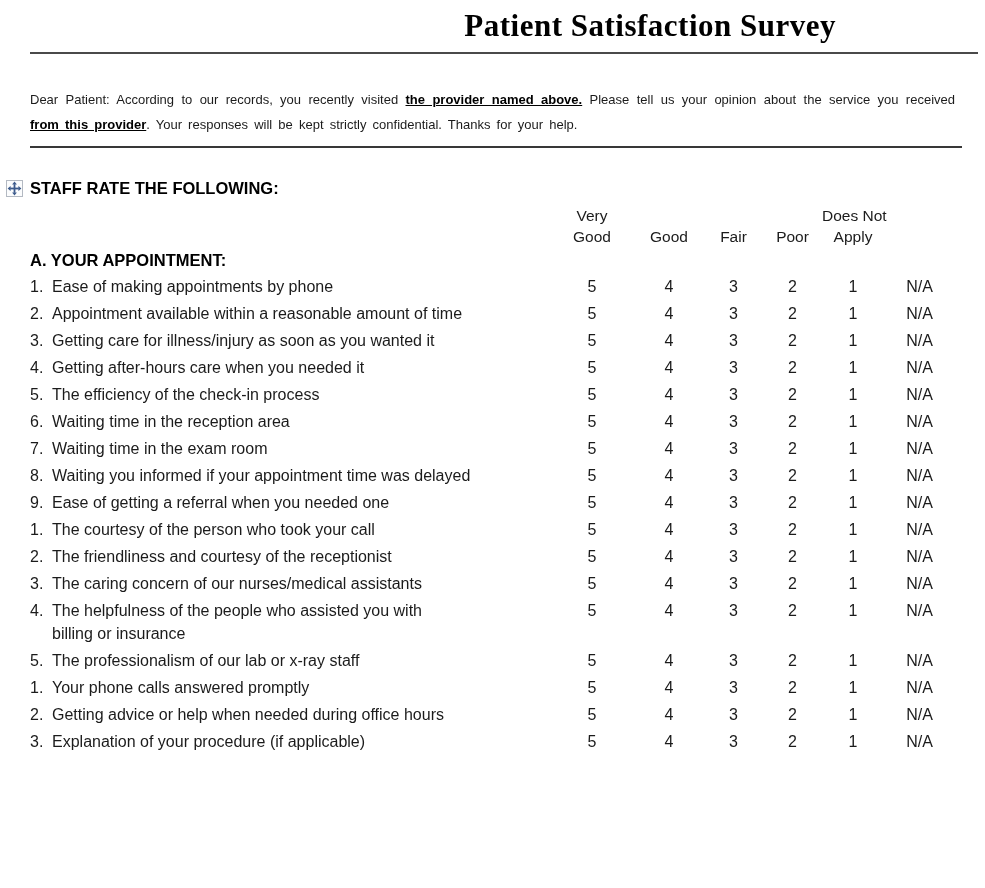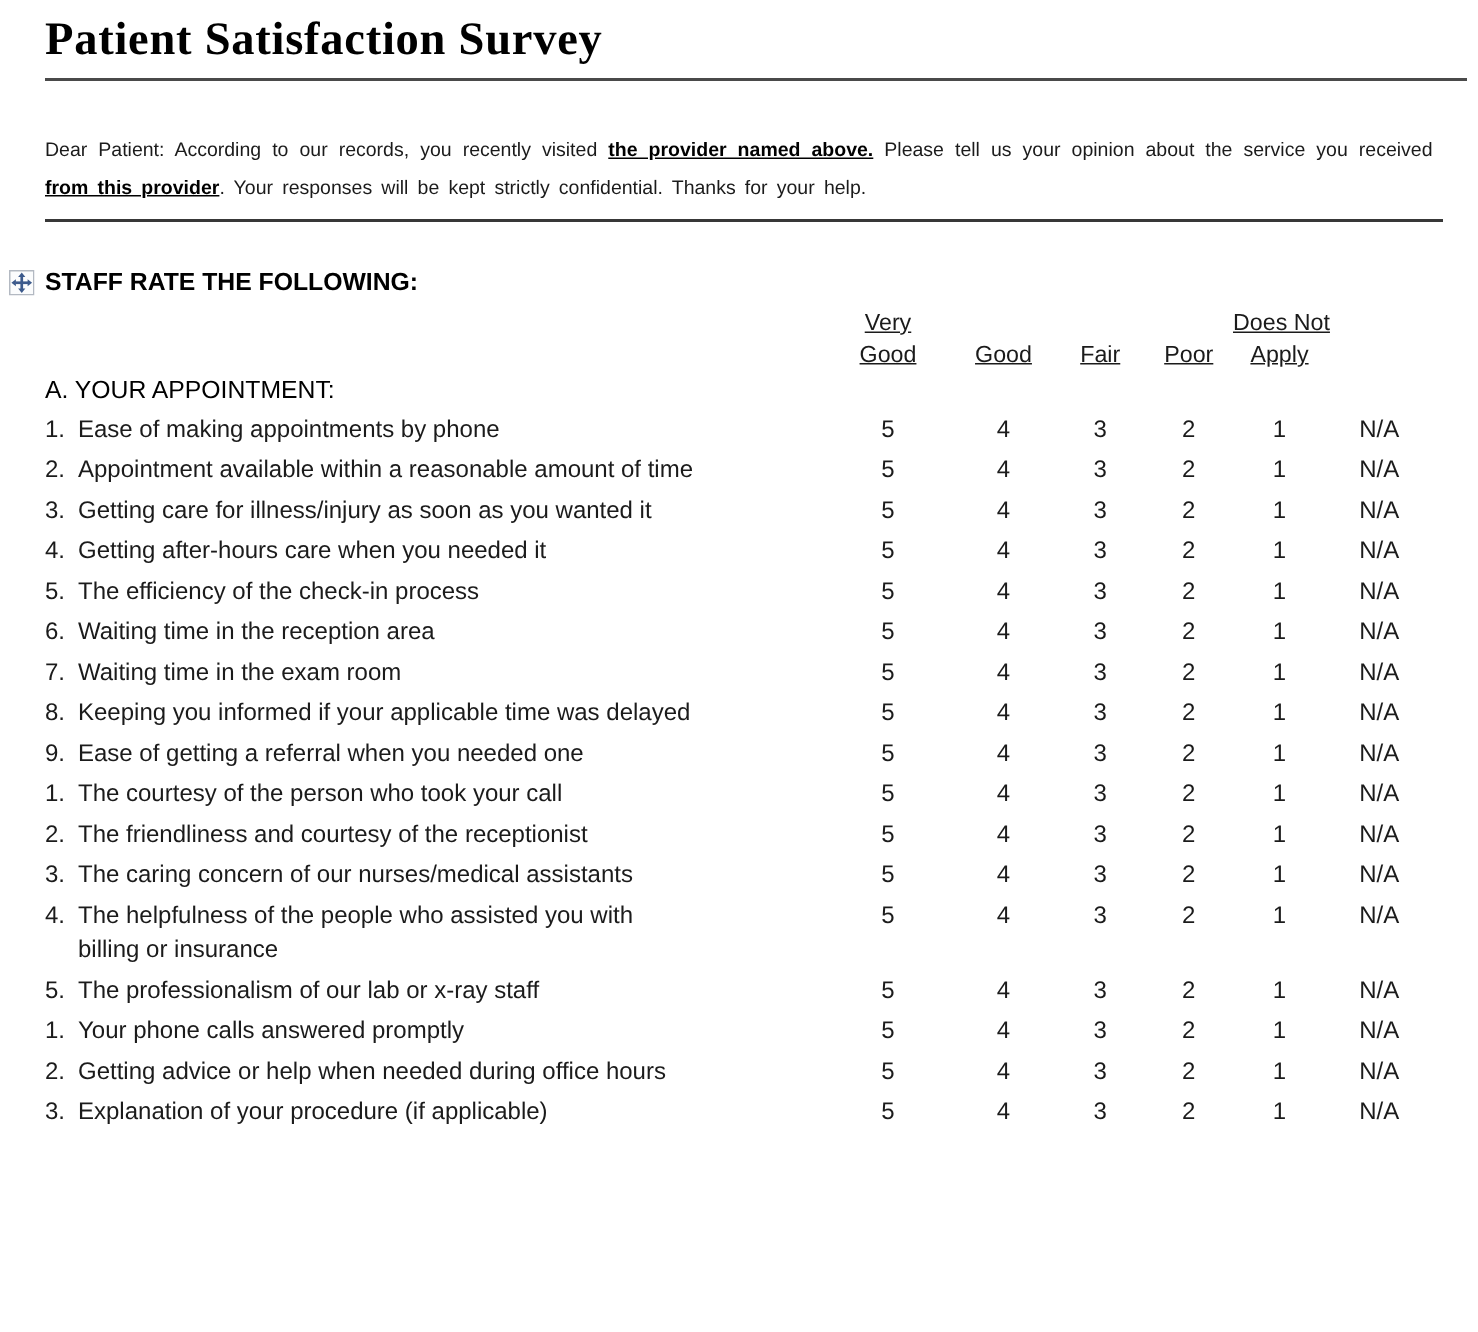--- a/index.html
+++ b/index.html
@@ -9,21 +9,21 @@
     color: #1b1b1b;
     font-family: "Liberation Sans", sans-serif;
     overflow: hidden;
   }
   .page { padding: 6px 0 0 30px; }
 
   
   .title-wrap { width: 806px; }
   .doc-title {
     margin: 2px 0 0 0;
-    text-align: left;
+    text-align: right;
     font-family: "Liberation Serif", serif;
     font-weight: bold;
     font-size: 31px;
     letter-spacing: 0.5px;
     color: #000;
   }
   .rule { border: none; margin: 0; background: none; }
   .rule-title { width: 948px; border-top: 2px solid #4a4a4a; margin-top: 8px; }
   .rule-intro { width: 932px; border-top: 2px solid #383838; margin-top: 9px; }
 
@@ -48,25 +48,25 @@
   .grid {
     display: grid;
     grid-template-columns: 520px 84px 70px 59px 59px 62px 71px;
     width: 925px;
     align-items: start;
   }
   .rating-cell, .hdr-cell { text-align: center; }
 
   
   .header-grid { margin-top: 7px; font-size: 15.5px; }
-  .hdr-line { display: block; line-height: 21px; min-height: 21px; white-space: nowrap; text-decoration: underline; }
+  .hdr-line { display: block; line-height: 21px; min-height: 21px; white-space: nowrap; }
 
   
   .section-heading {
-    font-weight: normal;
+    font-weight: bold;
     font-size: 16.5px;
     color: #000;
     margin: 37px 0 3px 0;
   }
   #survey-body .section-heading:first-child { margin-top: 4px; }
   .row { padding: 2px 0; font-size: 16px; line-height: 23px; }
   .label-cell { display: flex; }
   .item-num { width: 22px; flex: 0 0 22px; }
   .item-text { flex: 1; padding-right: 10px; }
   .rating-cell { font-size: 16px; }
@@ -207,21 +207,21 @@
         <div class="rating-cell">5</div>
         <div class="rating-cell">4</div>
         <div class="rating-cell">3</div>
         <div class="rating-cell">2</div>
         <div class="rating-cell">1</div>
         <div class="rating-cell">N/A</div>
       </div>
       <div class="grid row">
         <div class="label-cell">
           <span class="item-num">8.</span>
-          <span class="item-text">Keeping you informed if your applicable time was delayed</span>
+          <span class="item-text">Waiting you informed if your appointment time was delayed</span>
         </div>
         <div class="rating-cell">5</div>
         <div class="rating-cell">4</div>
         <div class="rating-cell">3</div>
         <div class="rating-cell">2</div>
         <div class="rating-cell">1</div>
         <div class="rating-cell">N/A</div>
       </div>
       <div class="grid row">
         <div class="label-cell">

